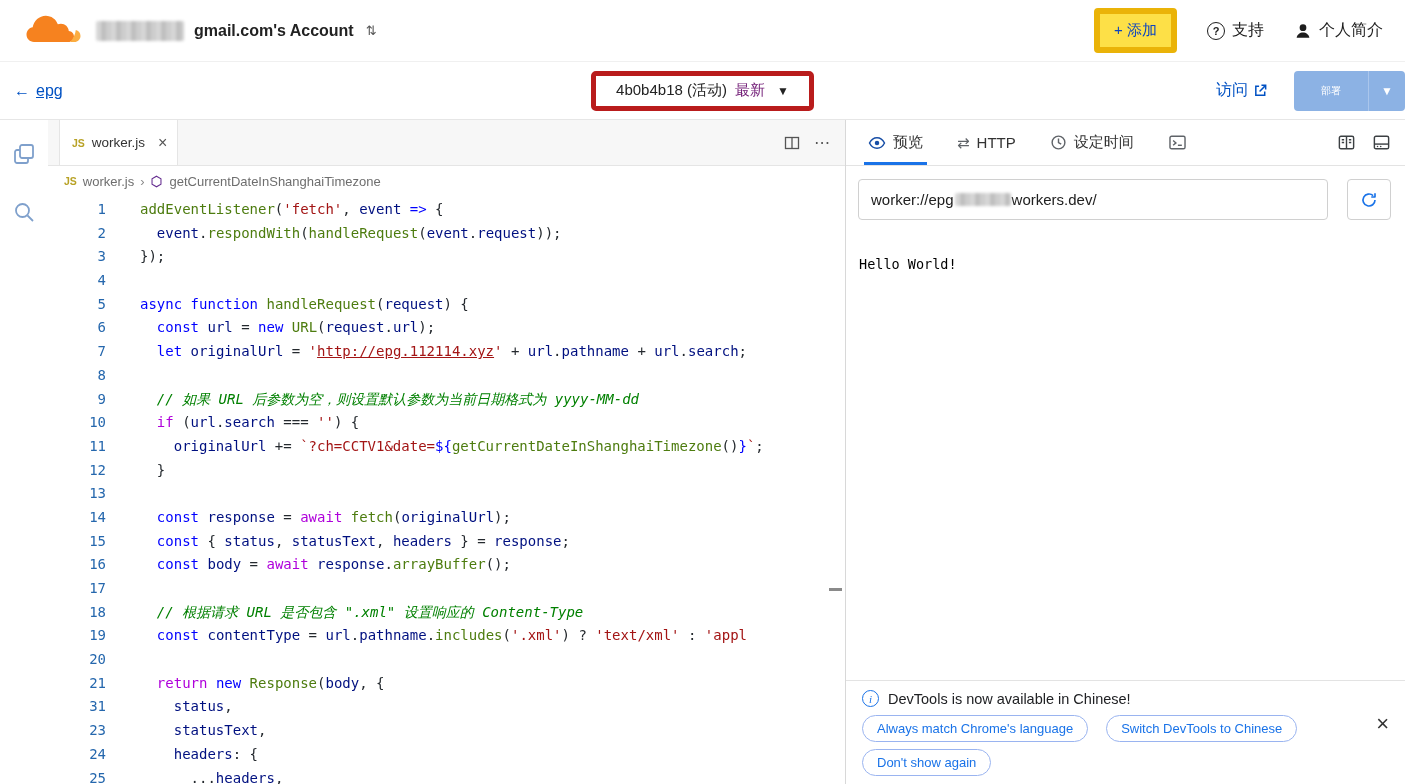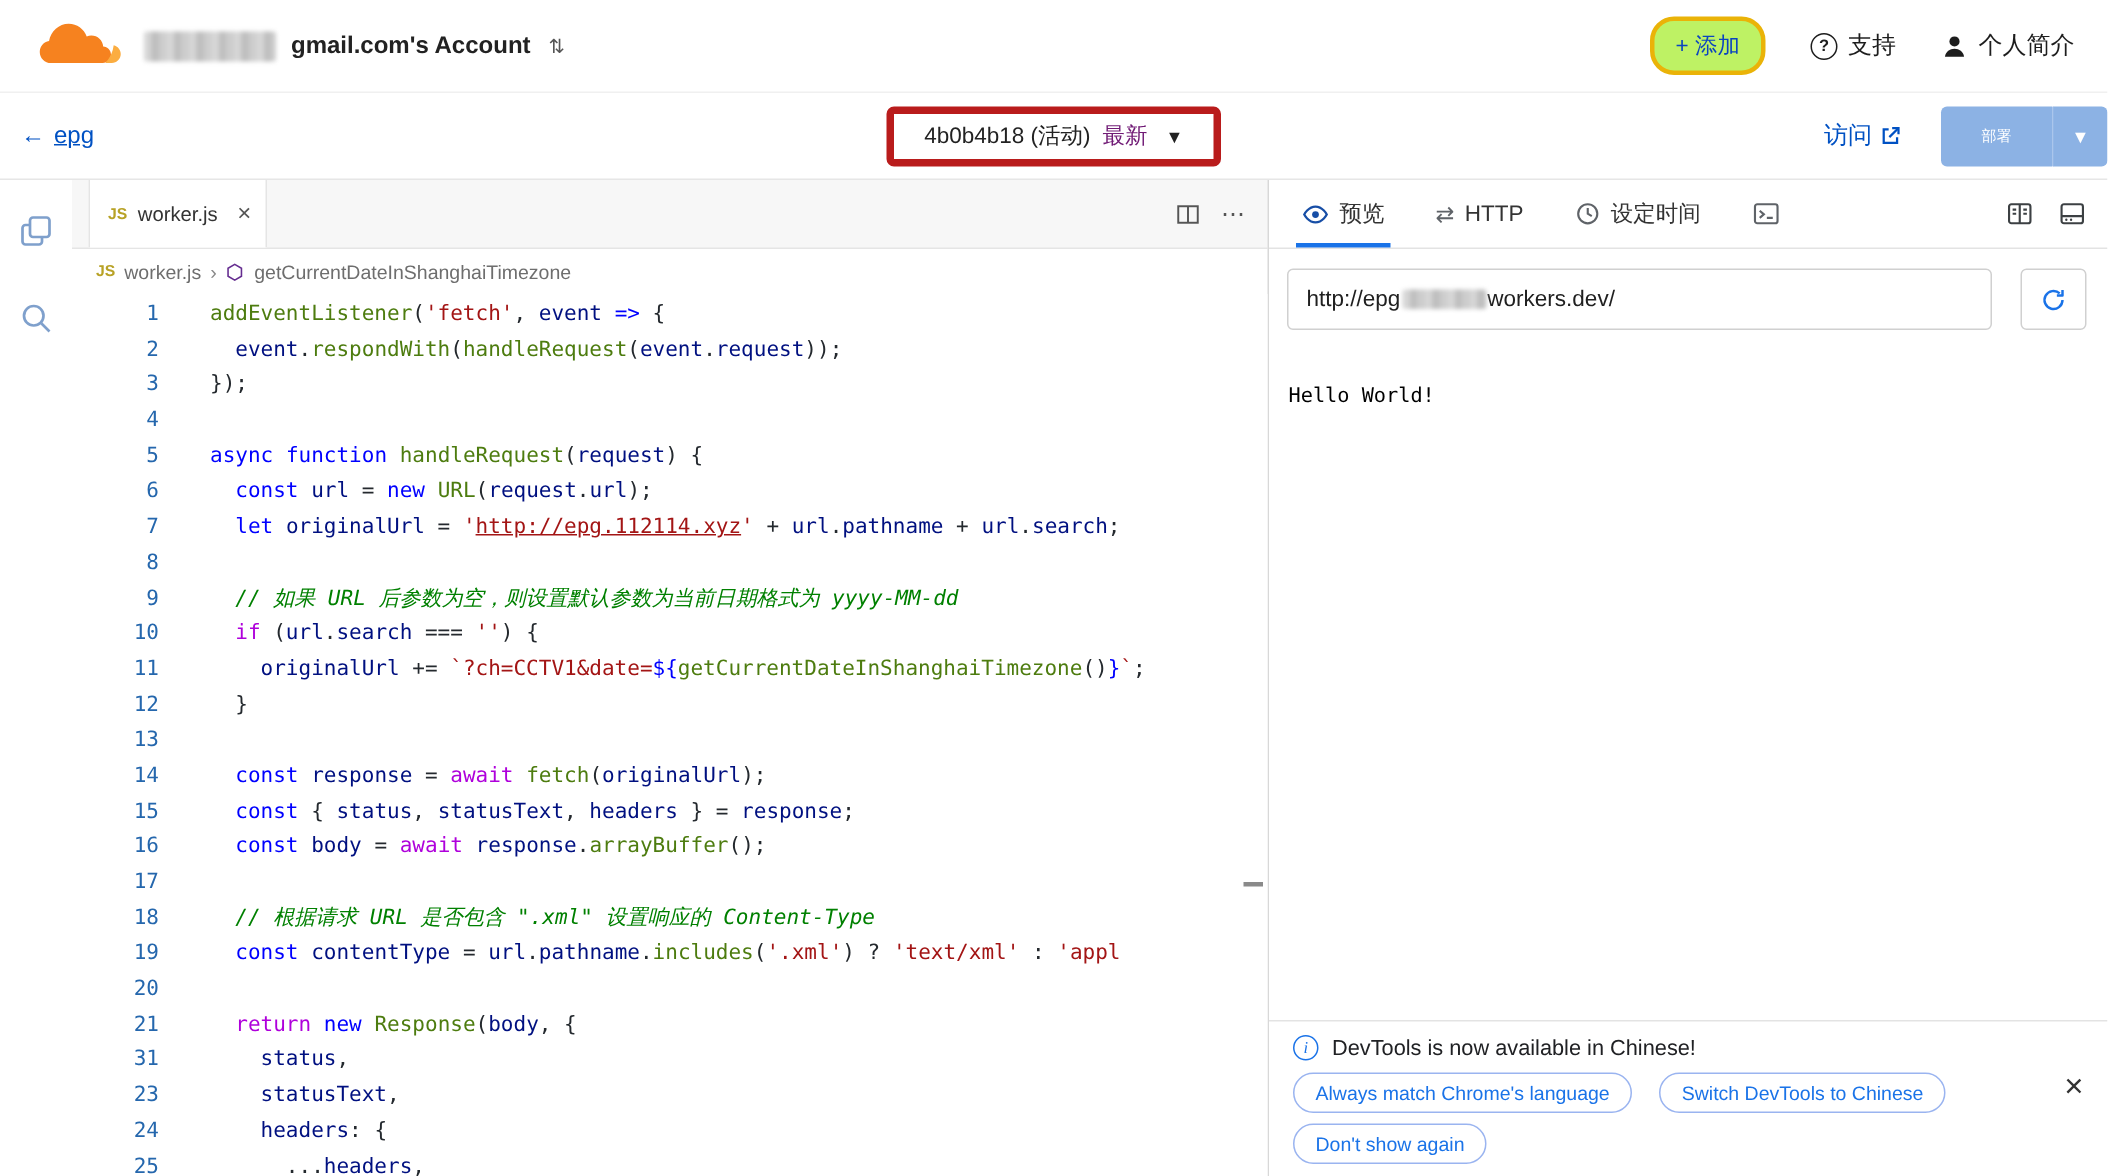--- a/index.html
+++ b/index.html
@@ -7,22 +7,22 @@
     font-family:"Liberation Sans","DejaVu Sans",sans-serif; color:#1d1d1d; }
   .app { width:1405px; height:784px; display:flex; flex-direction:column; }
 
   
   .topbar { height:62px; display:flex; align-items:center; justify-content:space-between;
     padding:0 22px 0 24px; border-bottom:1px solid #f0f0f0; background:#fff; }
   .tb-left { display:flex; align-items:center; gap:10px; }
   .account-name { font-size:16px; font-weight:600; color:#222; }
   .updown { color:#555; font-size:13px; margin-left:2px; cursor:pointer; }
   .tb-right { display:flex; align-items:center; gap:30px; }
-  .add-btn { font-size:15px; color:#0b44c0; background:#bef264; border:3px solid #eab308;
-    border-radius:16px; padding:7px 14px; cursor:pointer; font-family:inherit; }
+  .add-btn { font-size:15px; color:#0b44c0; background:#fde047; border:6px solid #eab308;
+    border-radius:4px; padding:7px 14px; cursor:pointer; font-family:inherit; }
   .tb-item { display:flex; align-items:center; gap:7px; font-size:16px; cursor:pointer; }
   .qmark { width:18px; height:18px; border:1.5px solid #1d1d1d; border-radius:50%;
     display:inline-flex; align-items:center; justify-content:center; font-size:11px; font-weight:bold; }
   .blur { display:inline-block; background:repeating-linear-gradient(90deg,#d6d6d6 0 5px,#bfbfbf 5px 10px,#cdcdcd 10px 15px);
     filter:blur(1.5px); border-radius:2px; vertical-align:middle; }
   .blur-account { width:88px; height:20px; }
   .blur-url { width:56px; height:13px; margin:0 1px; }
 
   
   .subheader { height:58px; display:grid; grid-template-columns:1fr auto 1fr; align-items:center;
@@ -299,21 +299,21 @@
                 <path d="M3 14h18"></path>
                 <circle cx="7" cy="17" r="1" fill="#3c4043" stroke="none"></circle>
                 <circle cx="11" cy="17" r="1" fill="#3c4043" stroke="none"></circle>
             </svg>
           </span>
         </div>
       </div>
 
       <div class="url-row">
         <div class="url-input">
-          <span>http://epg</span>
+          <span>worker://epg</span>
             <span class="blur blur-url"></span>
             <span>workers.dev/</span>
         </div>
         <button class="refresh-btn">
           <span style="display:inline-flex;">
             <svg width="18" height="18" viewBox="0 0 24 24" fill="none" stroke="#1a73e8" stroke-width="2.2">
               <path d="M20 12a8 8 0 1 1-2.5-5.8"></path>
                 <path d="M20 3v5h-5" stroke-linejoin="round"></path>
             </svg>
           </span>

